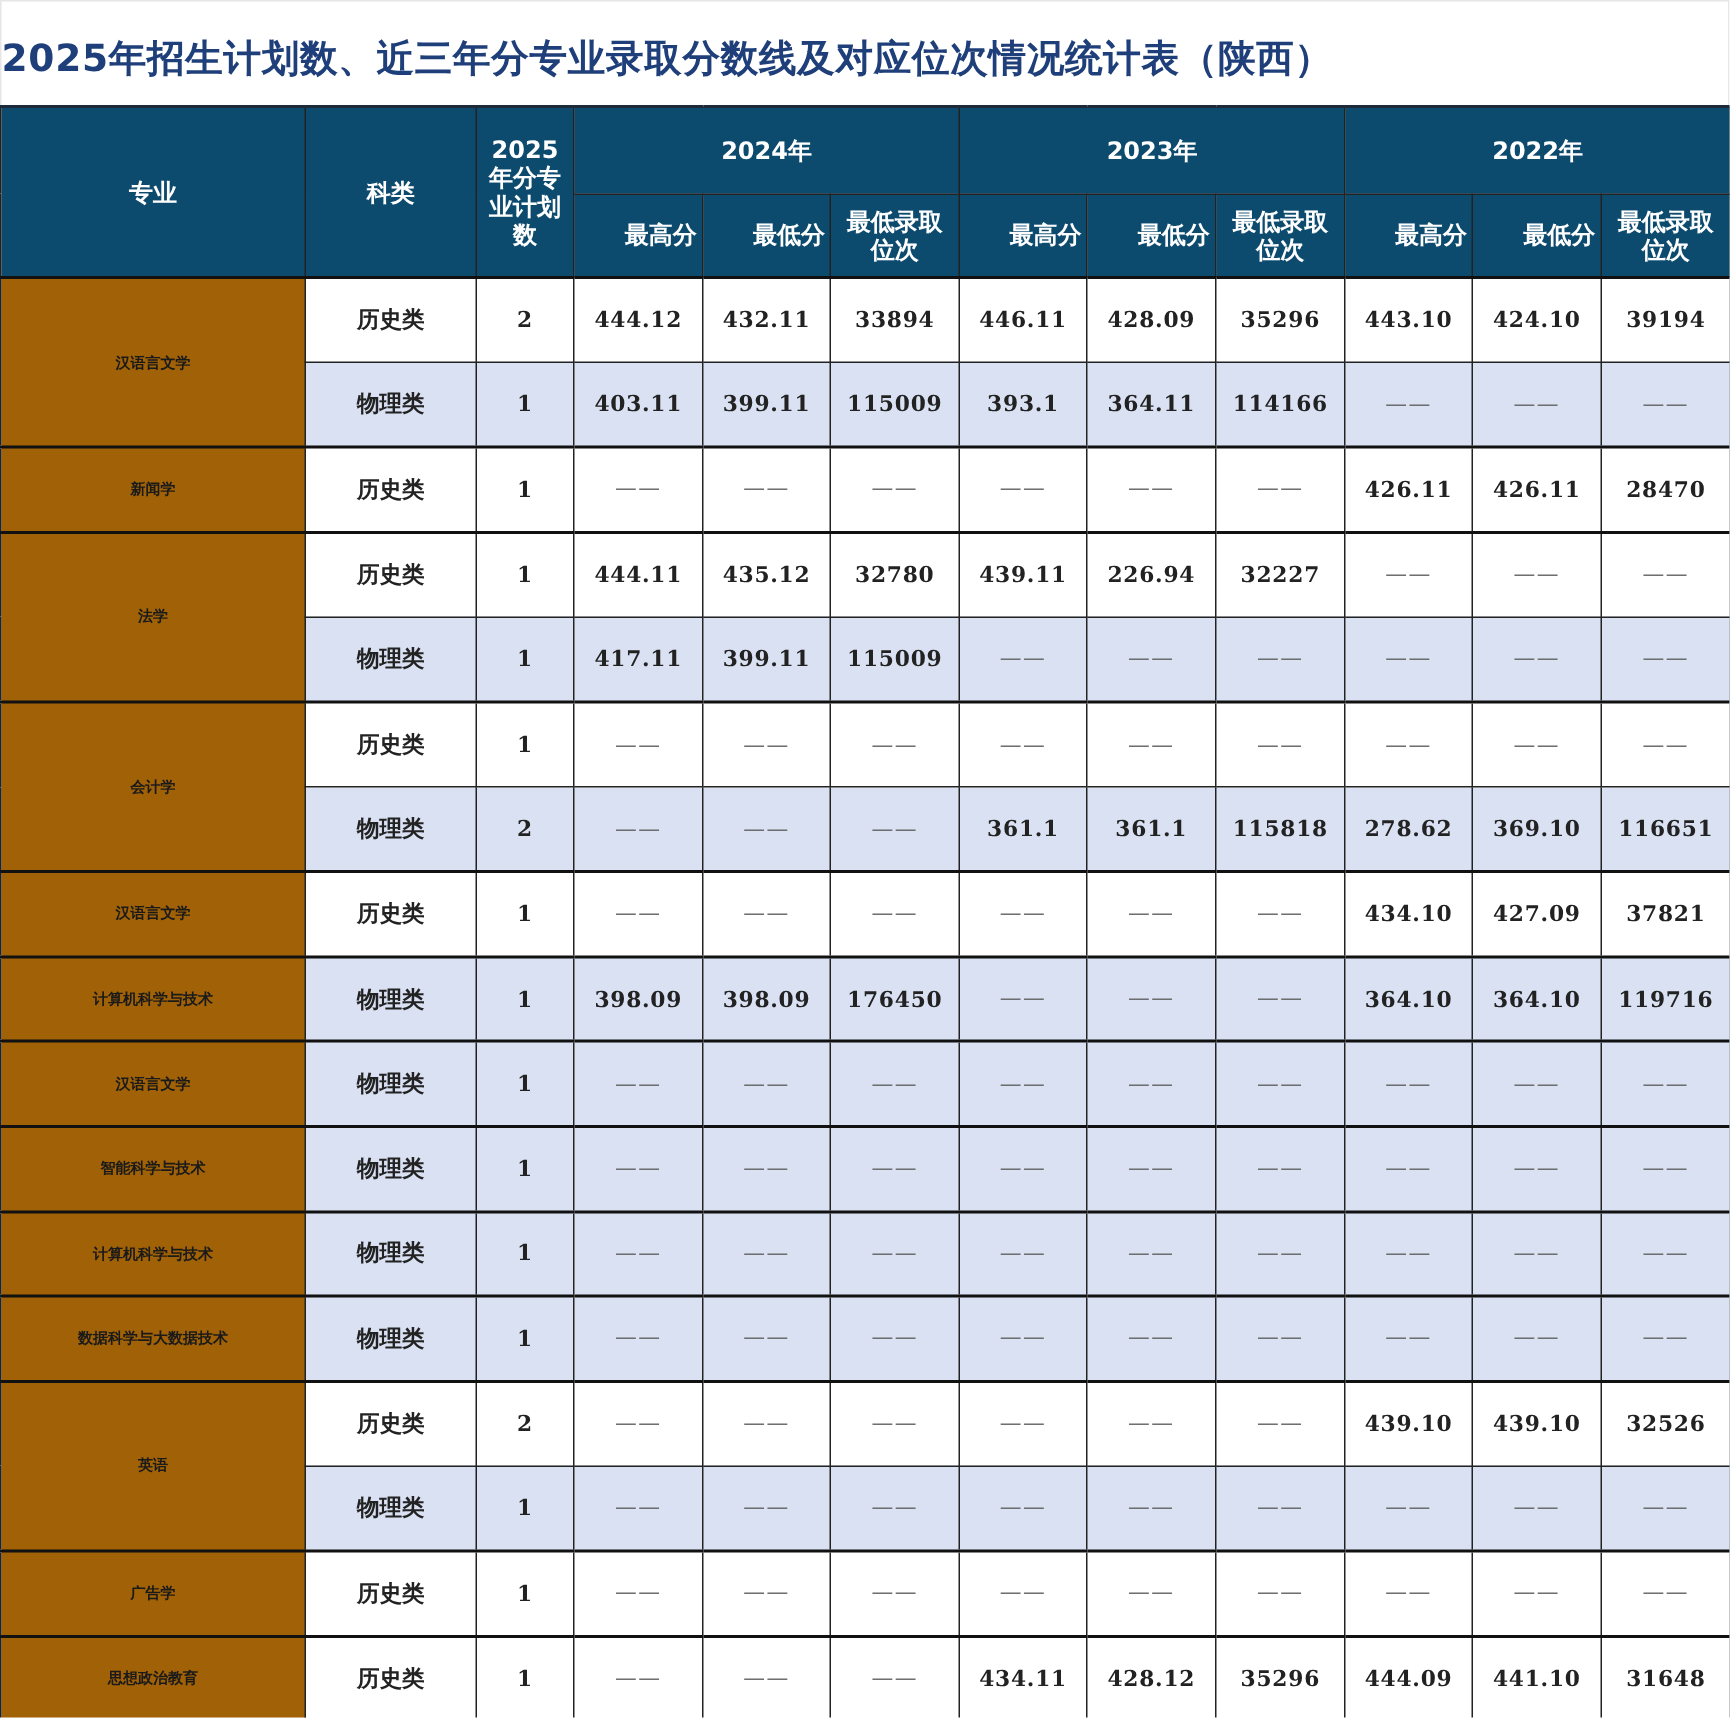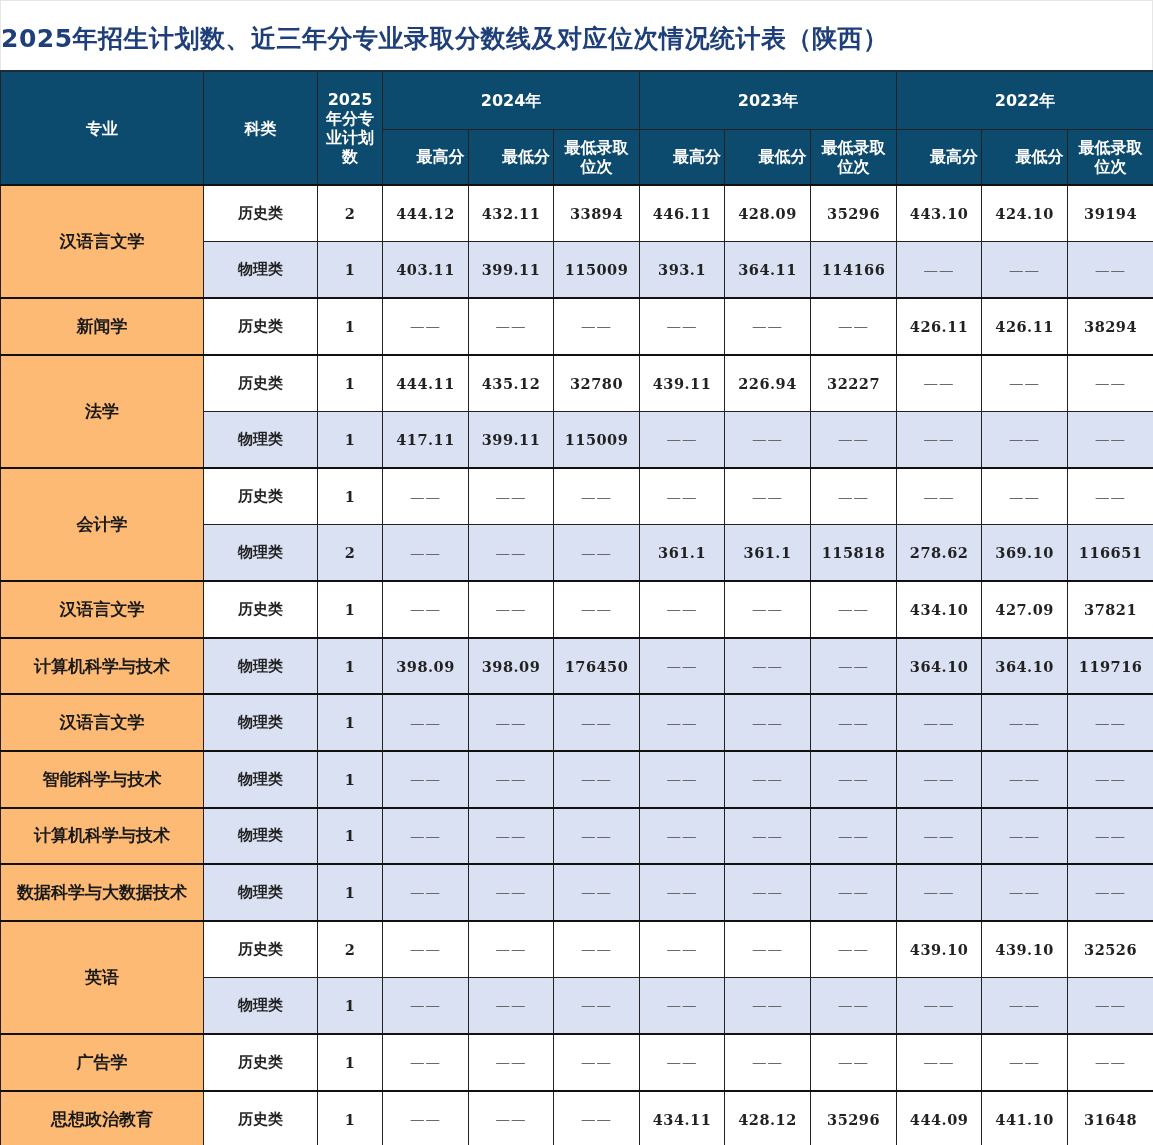--- a/index.html
+++ b/index.html
@@ -10,21 +10,21 @@
     letter-spacing: 0.5px; box-sizing: border-box;
     border-top: 1px solid #e6e6e6; border-left: 1px solid #e6e6e6; border-right: 1px solid #e6e6e6;
   }
   table { border-collapse: collapse; table-layout: fixed; width: 1153px; }
   th, td { border: 1px solid #222; padding: 0; text-align: center; vertical-align: middle; box-sizing: border-box; }
   th { background: #0c4a6e; color: #ffffff; font-weight: bold; font-size: 16px; line-height: 19px; }
   thead tr.h1 th { height: 58px; }
   thead tr.h2 th { height: 56px; padding-left: 30px; }
   thead { border-top: 2px solid #1d2a3a; border-bottom: 2px solid #111; }
   td { height: 56.6px; font-size: 15px; font-weight: bold; color: #222; }
-  td.major { background: #fdba74; color: #1a1a1a; font-size: 17px; }
+  td.major { background: #a16207; color: #1a1a1a; font-size: 10px; }
   td.num { font-family: "DejaVu Serif", "Liberation Serif", serif; font-size: 14.5px; letter-spacing: 0.5px; }
   td.dash { color: #666; font-weight: normal; letter-spacing: 1px; }
   tr.alt td:not(.major) { background: #d9e1f3; }
   tr.grp-start td { border-top: 2.5px solid #111; }
 </style>
 </head>
 <body>
 
 <div class="title">2025年招生计划数、近三年分专业录取分数线及对应位次情况统计表（陕西）</div>
 
@@ -97,21 +97,21 @@
         <td>历史类</td>
         <td class="num">1</td>
         <td class="num dash">——</td>
         <td class="num dash">——</td>
         <td class="num dash">——</td>
         <td class="num dash">——</td>
         <td class="num dash">——</td>
         <td class="num dash">——</td>
         <td class="num">426.11</td>
         <td class="num">426.11</td>
-        <td class="num">38294</td>
+        <td class="num">28470</td>
       </tr>
       <tr class="grp-start">
         <td class="major" rowspan="2">法学</td>
         <td>历史类</td>
         <td class="num">1</td>
         <td class="num">444.11</td>
         <td class="num">435.12</td>
         <td class="num">32780</td>
         <td class="num">439.11</td>
         <td class="num">226.94</td>

